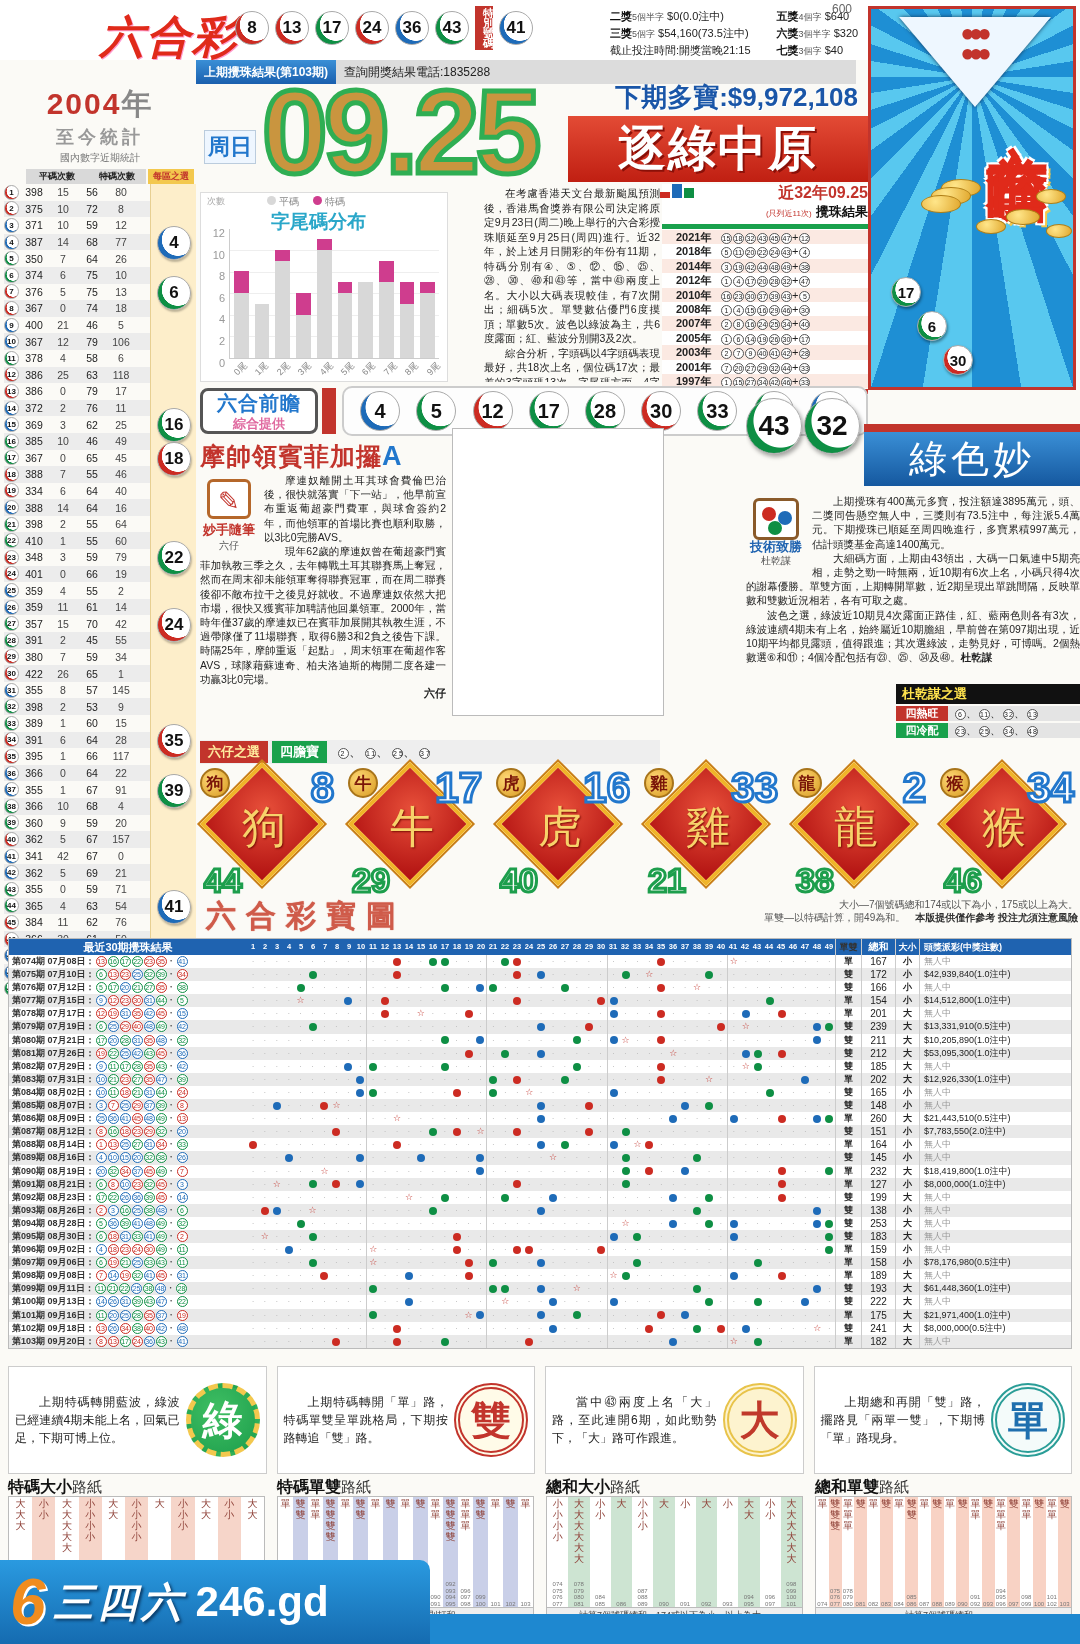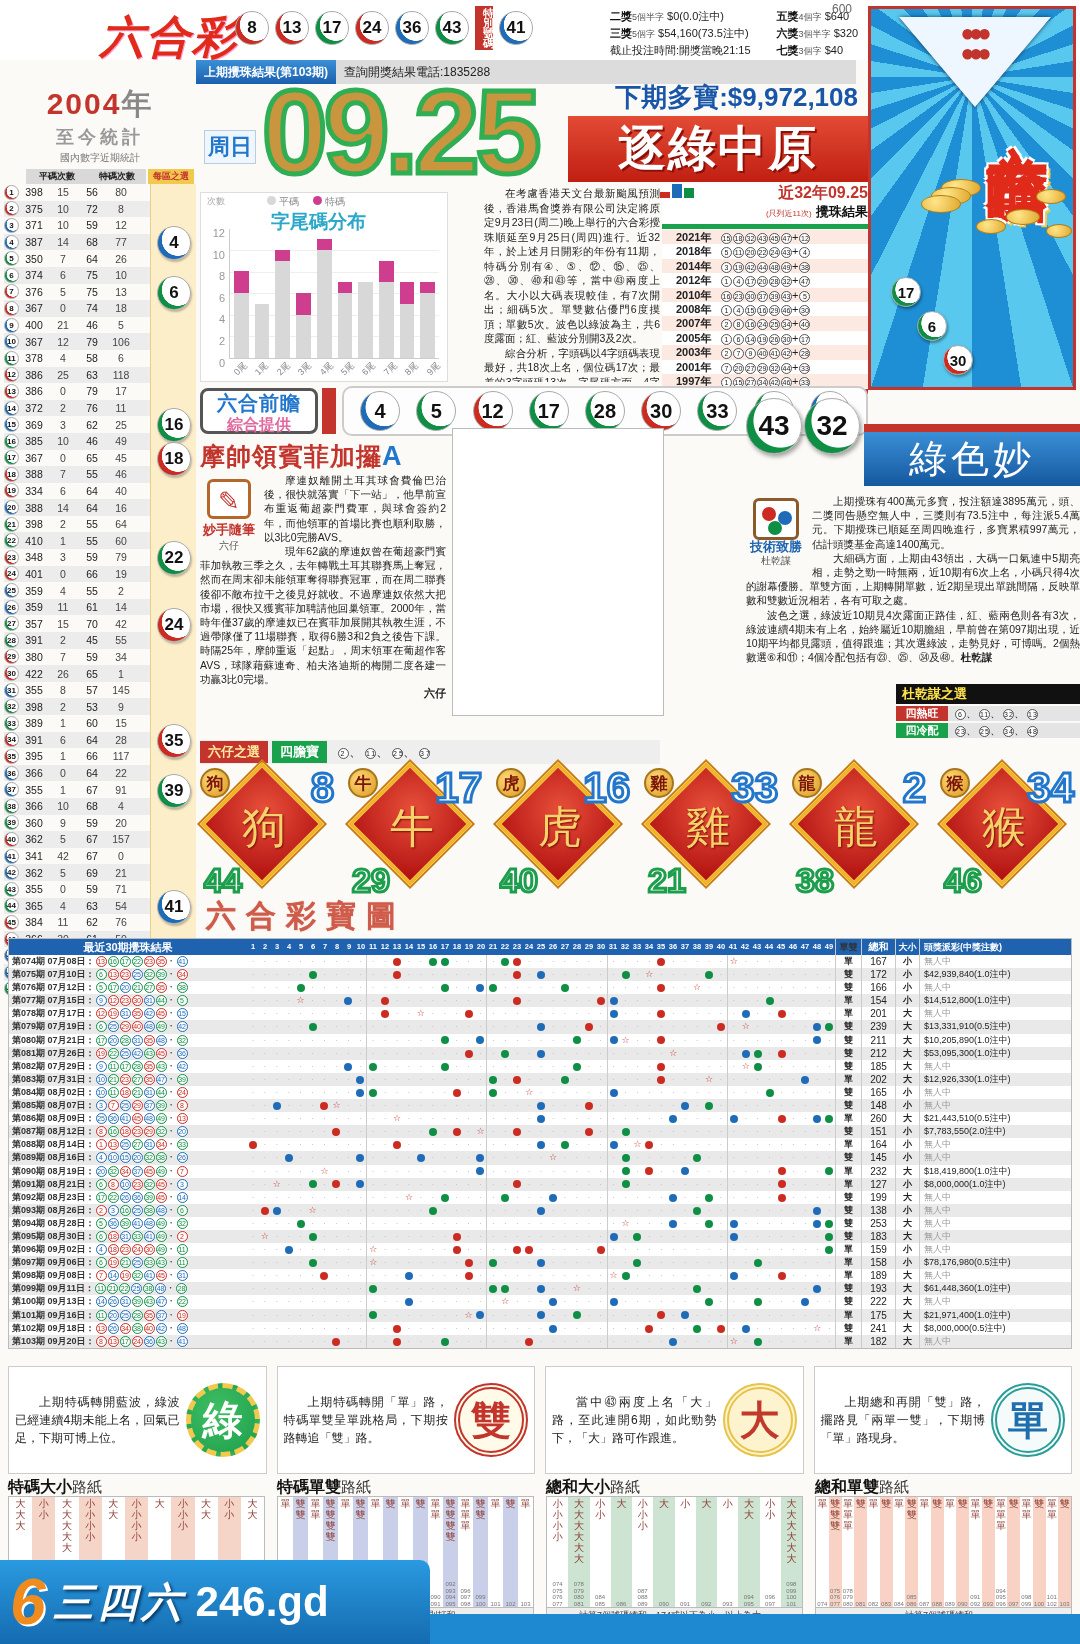--- a/index.html
+++ b/index.html
@@ -87,21 +87,21 @@
   .yyear { width:58px; font-weight:bold; padding-left:14px; }
   .ynums { flex:1; letter-spacing:0; }
   .miniicon { position:absolute; left:-2px; top:0px; display:flex; gap:2px; align-items:flex-end; }
   .miniicon i { display:block; width:10px; }
   .redline { height:5px; background:#c2342c; margin-top:1px; }
 
   
   #forecast { position:absolute; left:200px; top:386px; width:668px; height:50px; display:flex; align-items:center; }
   .fclabel { width:118px; height:46px; border:3px solid #555; border-radius:8px; background:#fff; text-align:center; margin-right:4px; }
   .fclabel .t { font-size:20px; font-weight:bold; color:#2277cc; line-height:24px; letter-spacing:1px;}
-  .fclabel .s { font-size:16px; color:#e06aa0; font-weight:bold; }
+  .fclabel .s { font-size:13px; color:#e06aa0; font-weight:bold; }
   .fcred { width:14px; height:46px; background:#c2342c; margin-right:6px; }
   .fcballs { flex:1; height:50px; border:2px solid #ccc; border-radius:10px; background:#fdfdfd; display:flex; align-items:center; justify-content:space-around; padding:0 8px; }
 
   
   #aleft { position:absolute; left:200px; top:440px; width:246px; height:296px; overflow:hidden; }
   .alhead { font-size:25px; font-weight:bold; color:#c2342c; letter-spacing:1px; }
   .alhead b { color:#2277cc; font-size:27px; }
   .aicon { float:left; width:58px; text-align:center; margin:6px 6px 2px 0; }
   .aicon .card { width:44px; height:40px; margin:0 auto; border:3px solid #b5672a; border-radius:6px; background:#fff; font-size:26px; color:#c2342c; line-height:38px; }
   .aicon .cap1 { font-size:13px; font-weight:bold; color:#c2342c; margin-top:2px; }
@@ -893,20 +893,24 @@
         <div class="zdiamond"></div>
         <div class="zanimal">猴</div>
         <div class="zglyph">猴</div>
         <div class="znum">34</div>
         <div class="zalt">46</div>
       </div>
     </div>
 
   <div id="baotu">
     <div class="btitle">六合彩寶圖</div>
+    <div class="bnotes">
+      <div>大小—7個號碼總和174或以下為小，175或以上為大。</div>
+      <div><span>單雙—以特碼計算，開49為和。</span>　<b>本版提供僅作參考 投注尤須注意風險</b></div>
+    </div>
   </div>
 
   <div id="draws">
     <div class="dhead">
       <span class="hl">最近30期攪珠結果</span>
       <span class="hm" id="colnums">
           <span style="color: rgb(255, 255, 255);">1</span>
           <span style="color: rgb(255, 255, 255);">2</span>
           <span style="color: rgb(255, 255, 255);">3</span>
           <span style="color: rgb(255, 255, 255);">4</span>

